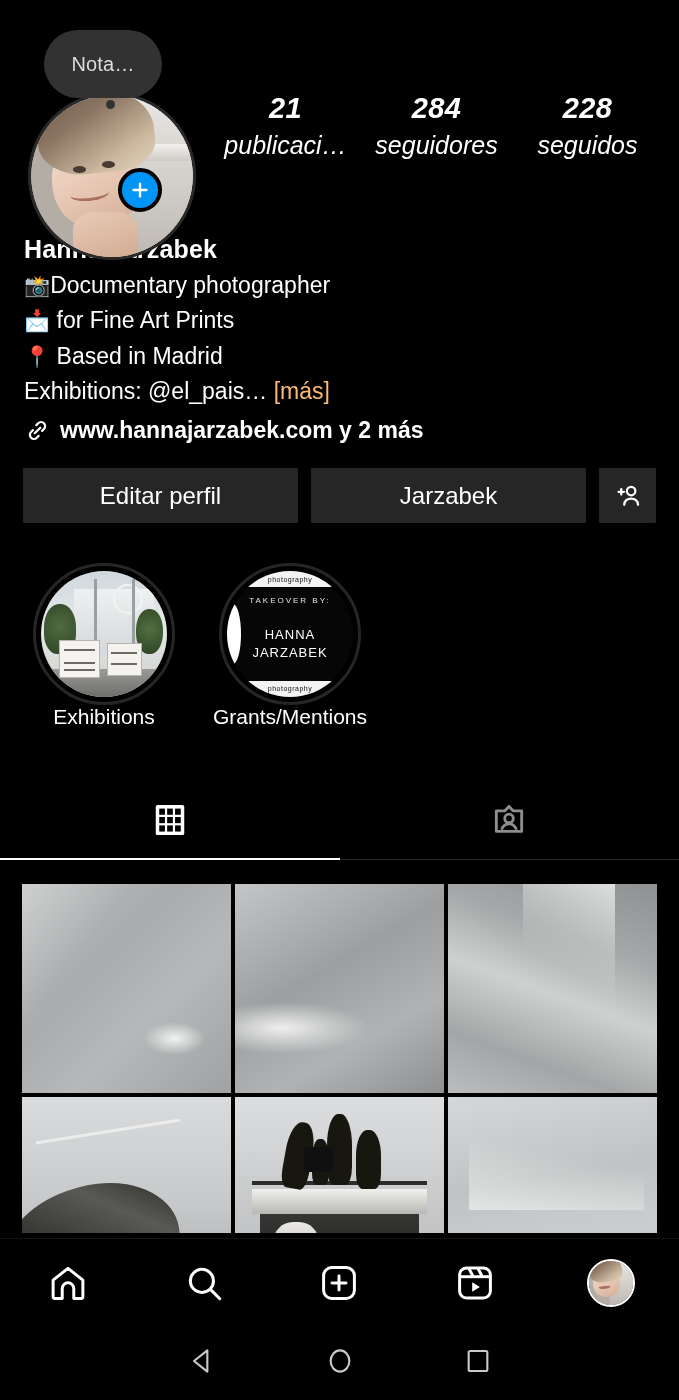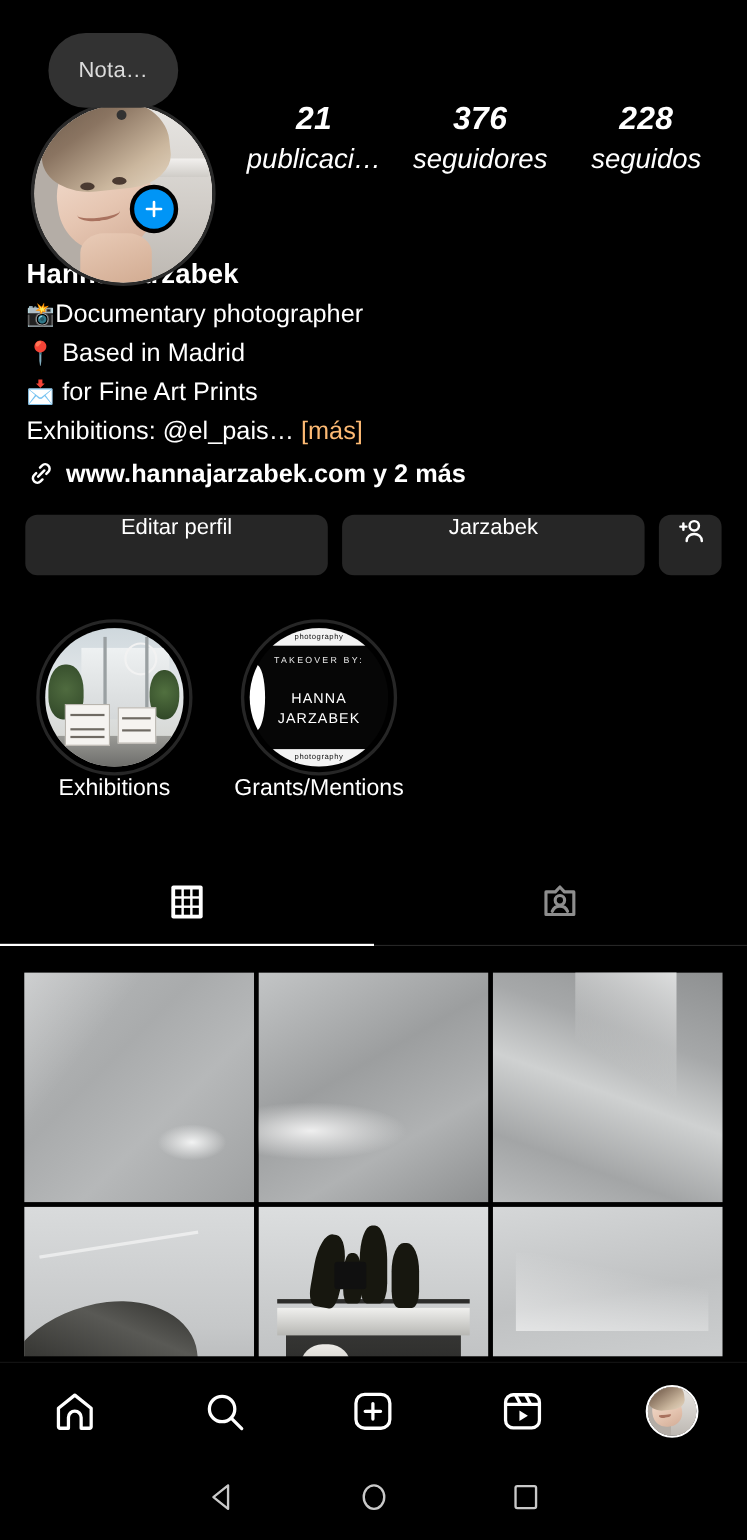--- a/index.html
+++ b/index.html
@@ -70,23 +70,23 @@
   .bio-name{ font-size:25px; font-weight:bold; letter-spacing:.2px; line-height:1.42; }
   .bio-line{ font-size:23px; line-height:1.55; white-space:nowrap; }
   .bio-emoji{ font-size:21px; }
   .muted{ color:#fdba74; }
   .bio-link{ font-size:23px; font-weight:bold; line-height:1.62; display:flex; align-items:center; gap:9px; margin-top:2px;}
   .link-icon{ width:27px; height:27px; flex:0 0 27px; }
 
   
   .actions{ position:absolute; left:23px; right:23px; top:468px; display:flex; gap:13px; }
   .btn{
-    height:55px; background:#262626; border-radius:11px;
-    display:flex; justify-content:center;
-    font-size:20px; color:#fff; font-weight:500;
+    height:55px; background:#262626; border-radius:1px;
+    display:flex; align-items:center; justify-content:center;
+    font-size:24px; color:#fff; font-weight:500;
   }
   .btn.edit{ flex:0 0 275px; }
   .btn.share{ flex:0 0 275px; }
   .btn.addp{ flex:1; }
   .btn.addp svg{ width:30px; height:30px; }
 
   
   .highlights{ position:absolute; left:33px; top:563px; display:flex; gap:44px; }
   .hl{ width:142px; display:flex; flex-direction:column; align-items:center; }
   .hl-circle{
@@ -231,40 +231,40 @@
       <path d="M12 5v14M5 12h14" stroke="#fff" stroke-width="2.6" stroke-linecap="round" fill="none"></path>
     </svg>
   </div>
 
   <div class="stats">
     <div class="stat">
       <div class="stat-num">21</div>
       <div class="stat-lbl">publicaci…</div>
     </div>
     <div class="stat">
-      <div class="stat-num">376</div>
+      <div class="stat-num">284</div>
       <div class="stat-lbl">seguidores</div>
     </div>
     <div class="stat">
       <div class="stat-num">228</div>
       <div class="stat-lbl">seguidos</div>
     </div>
   </div>
 
   <div class="bio">
     <div class="bio-name">Hanna Jarzabek</div>
 
     <div class="bio-line">
       <span class="bio-emoji">📸</span><span>Documentary photographer</span>
     </div>
     <div class="bio-line">
+      <span class="bio-emoji">📩</span><span> for Fine Art Prints</span>
+    </div>
+    <div class="bio-line">
       <span class="bio-emoji">📍</span><span> Based in Madrid</span>
-    </div>
-    <div class="bio-line">
-      <span class="bio-emoji">📩</span><span> for Fine Art Prints</span>
     </div>
     <div class="bio-line">
       <span>Exhibitions: @el_pais…</span>
       <span class="muted">[más]</span>
     </div>
 
     <div class="bio-link">
       <svg class="link-icon" viewBox="0 0 24 24">
         <path d="M9.5 14.5l5-5" stroke="#fff" stroke-width="2" stroke-linecap="round" fill="none"></path>
         <path d="M11 7.2l1.6-1.6a3.6 3.6 0 015.1 5.1L16.1 12.3" stroke="#fff" stroke-width="2" stroke-linecap="round" fill="none"></path>

